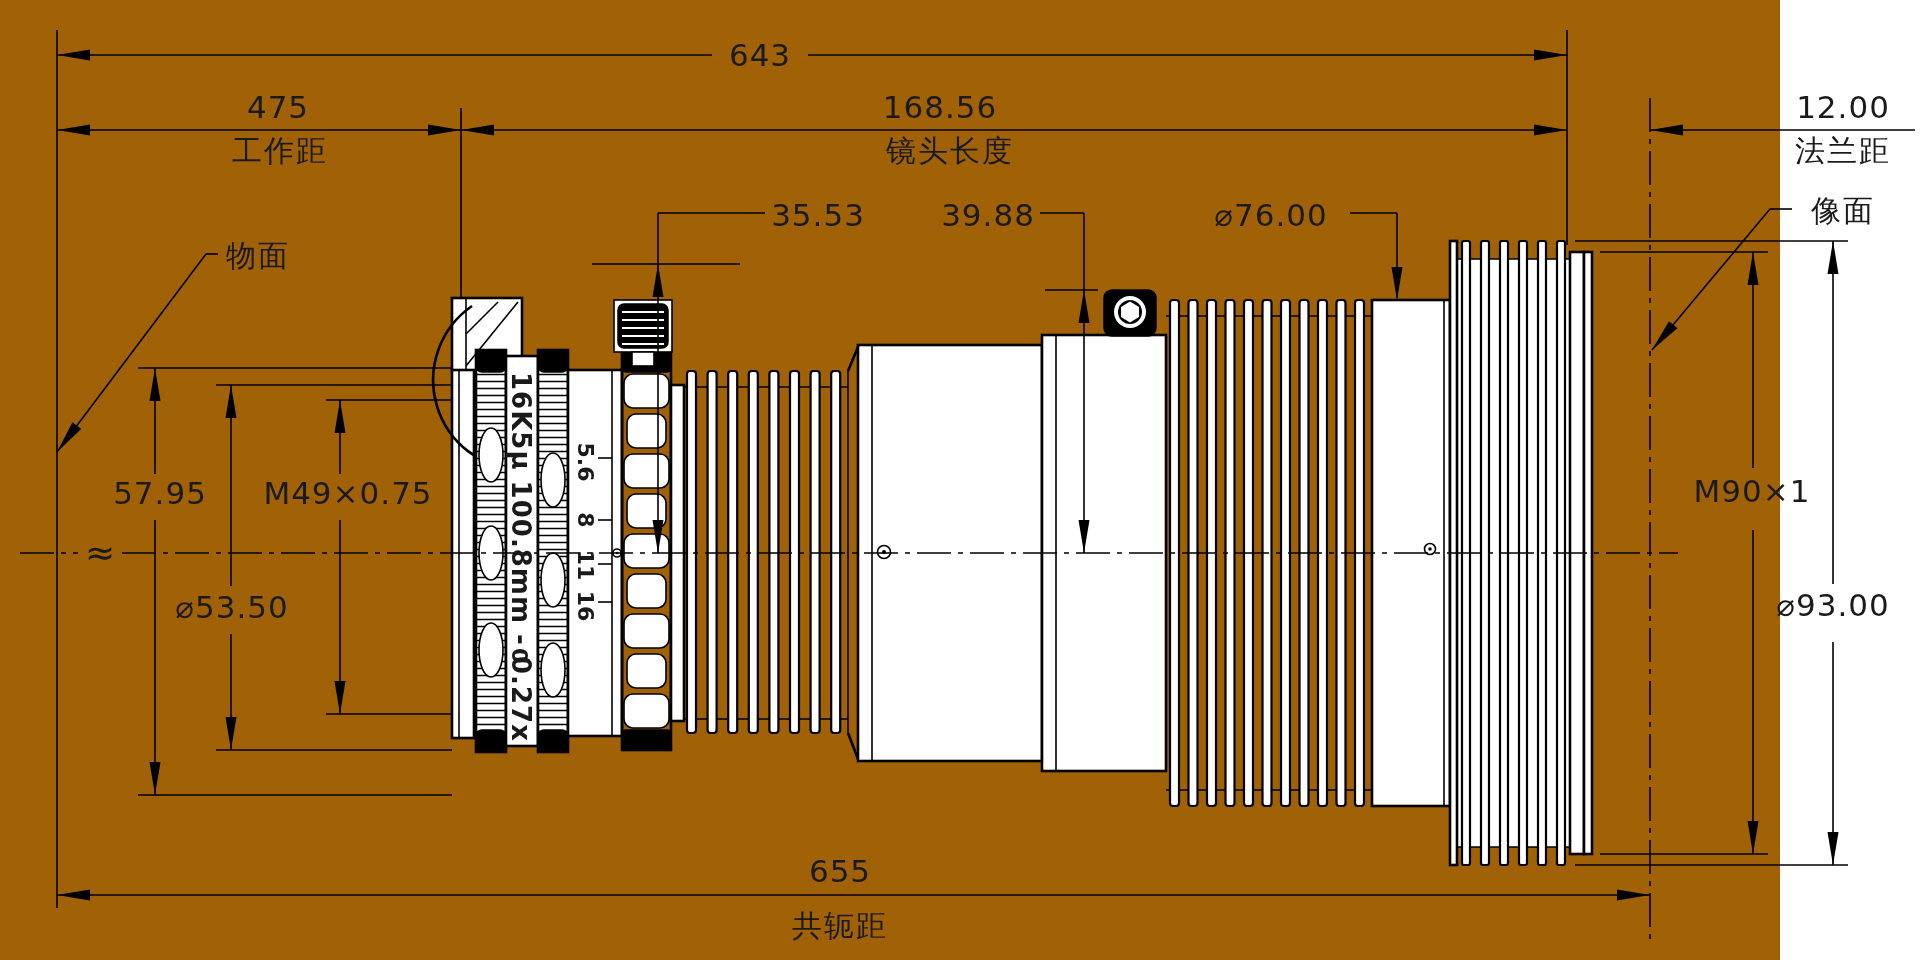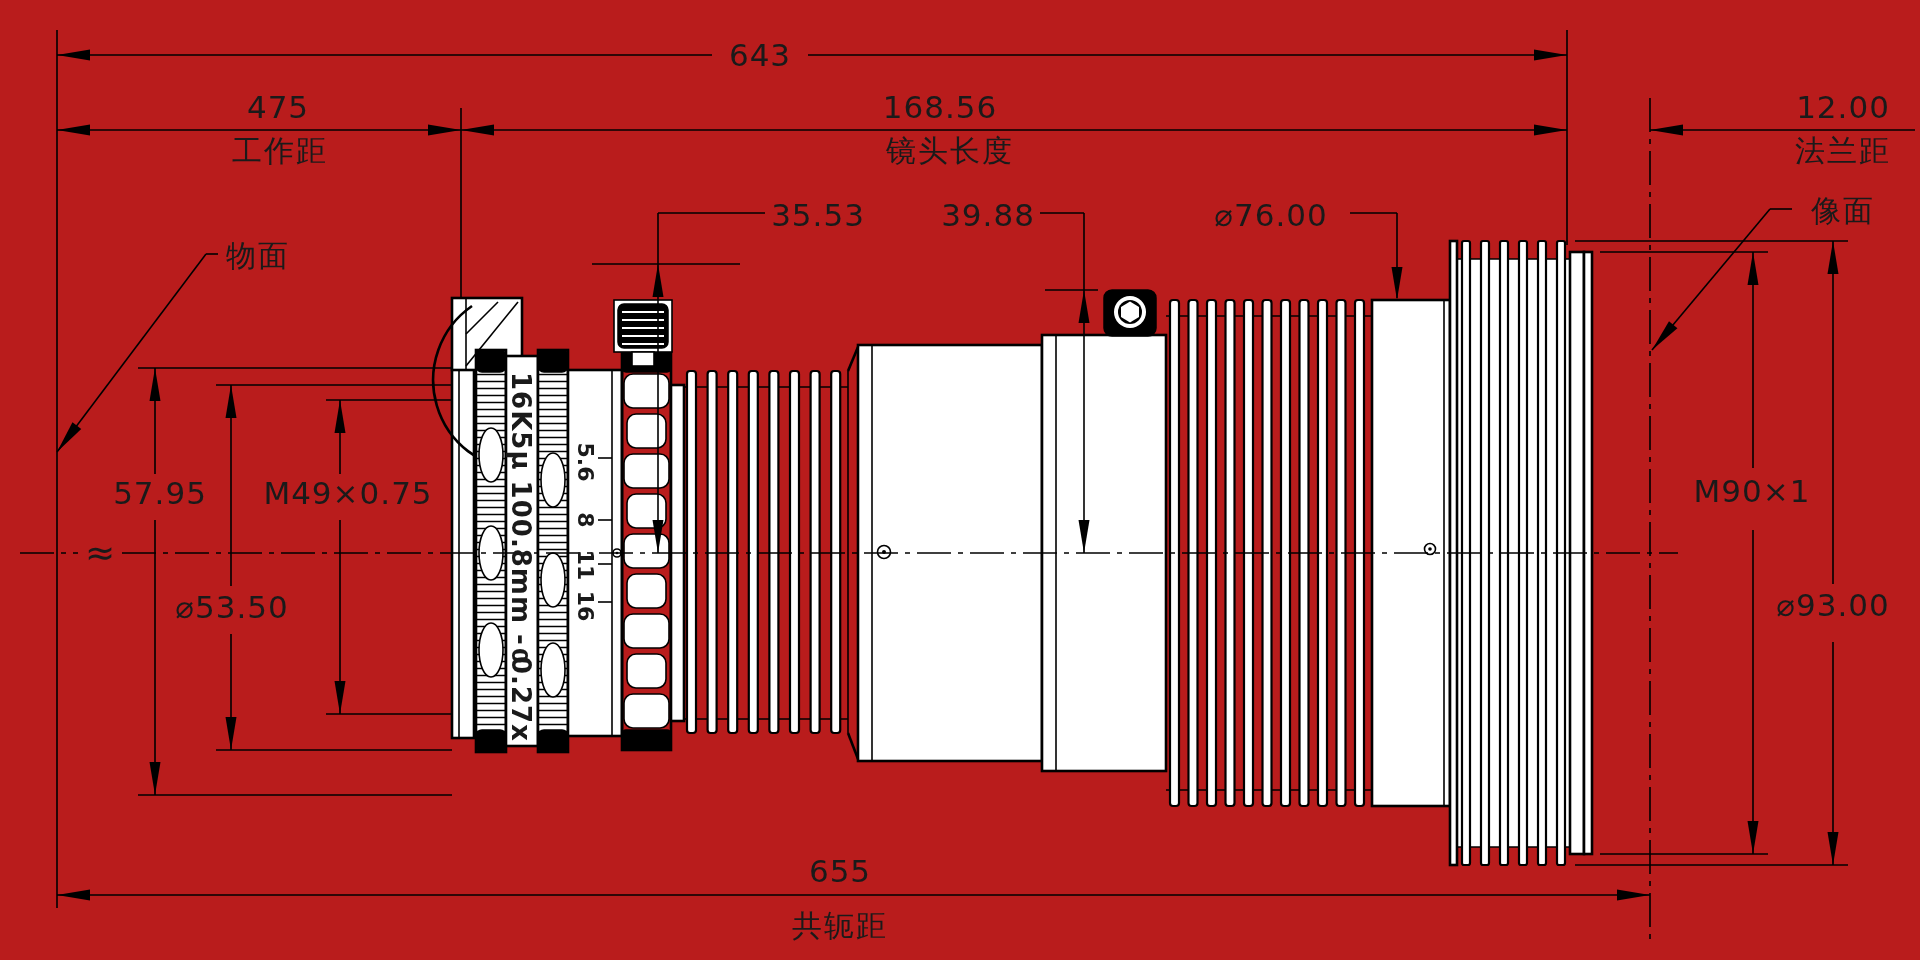--- a/index.html
+++ b/index.html
@@ -1,16 +1,16 @@
 <!DOCTYPE html>
 <html><head>
 <meta charset="utf-8">
 <style>
   html,body{margin:0;padding:0;background:#fff;}
-  .stage{width:1920px;height:960px;position:relative;background:#b91c1c;}
+  .stage{width:1780px;height:960px;position:relative;background:#a16207;}
   svg{display:block;}
   svg text{font-family:"DejaVu Sans","Liberation Sans",sans-serif;fill:#1a1a1a;}
   .t32{font-size:31px;letter-spacing:1px;}
   .t30{font-size:30px;letter-spacing:2px;}
   .t36{font-size:36px;}
   .tb27{font-size:26px;font-weight:bold;letter-spacing:1px;}
   .tb22{font-size:22px;font-weight:bold;}
   .mid{text-anchor:middle;}
   .ln{stroke:#000;stroke-width:1.6;fill:none;}
   .cl{stroke:#000;stroke-width:1.6;fill:none;stroke-dasharray:34 7 5 7;}

